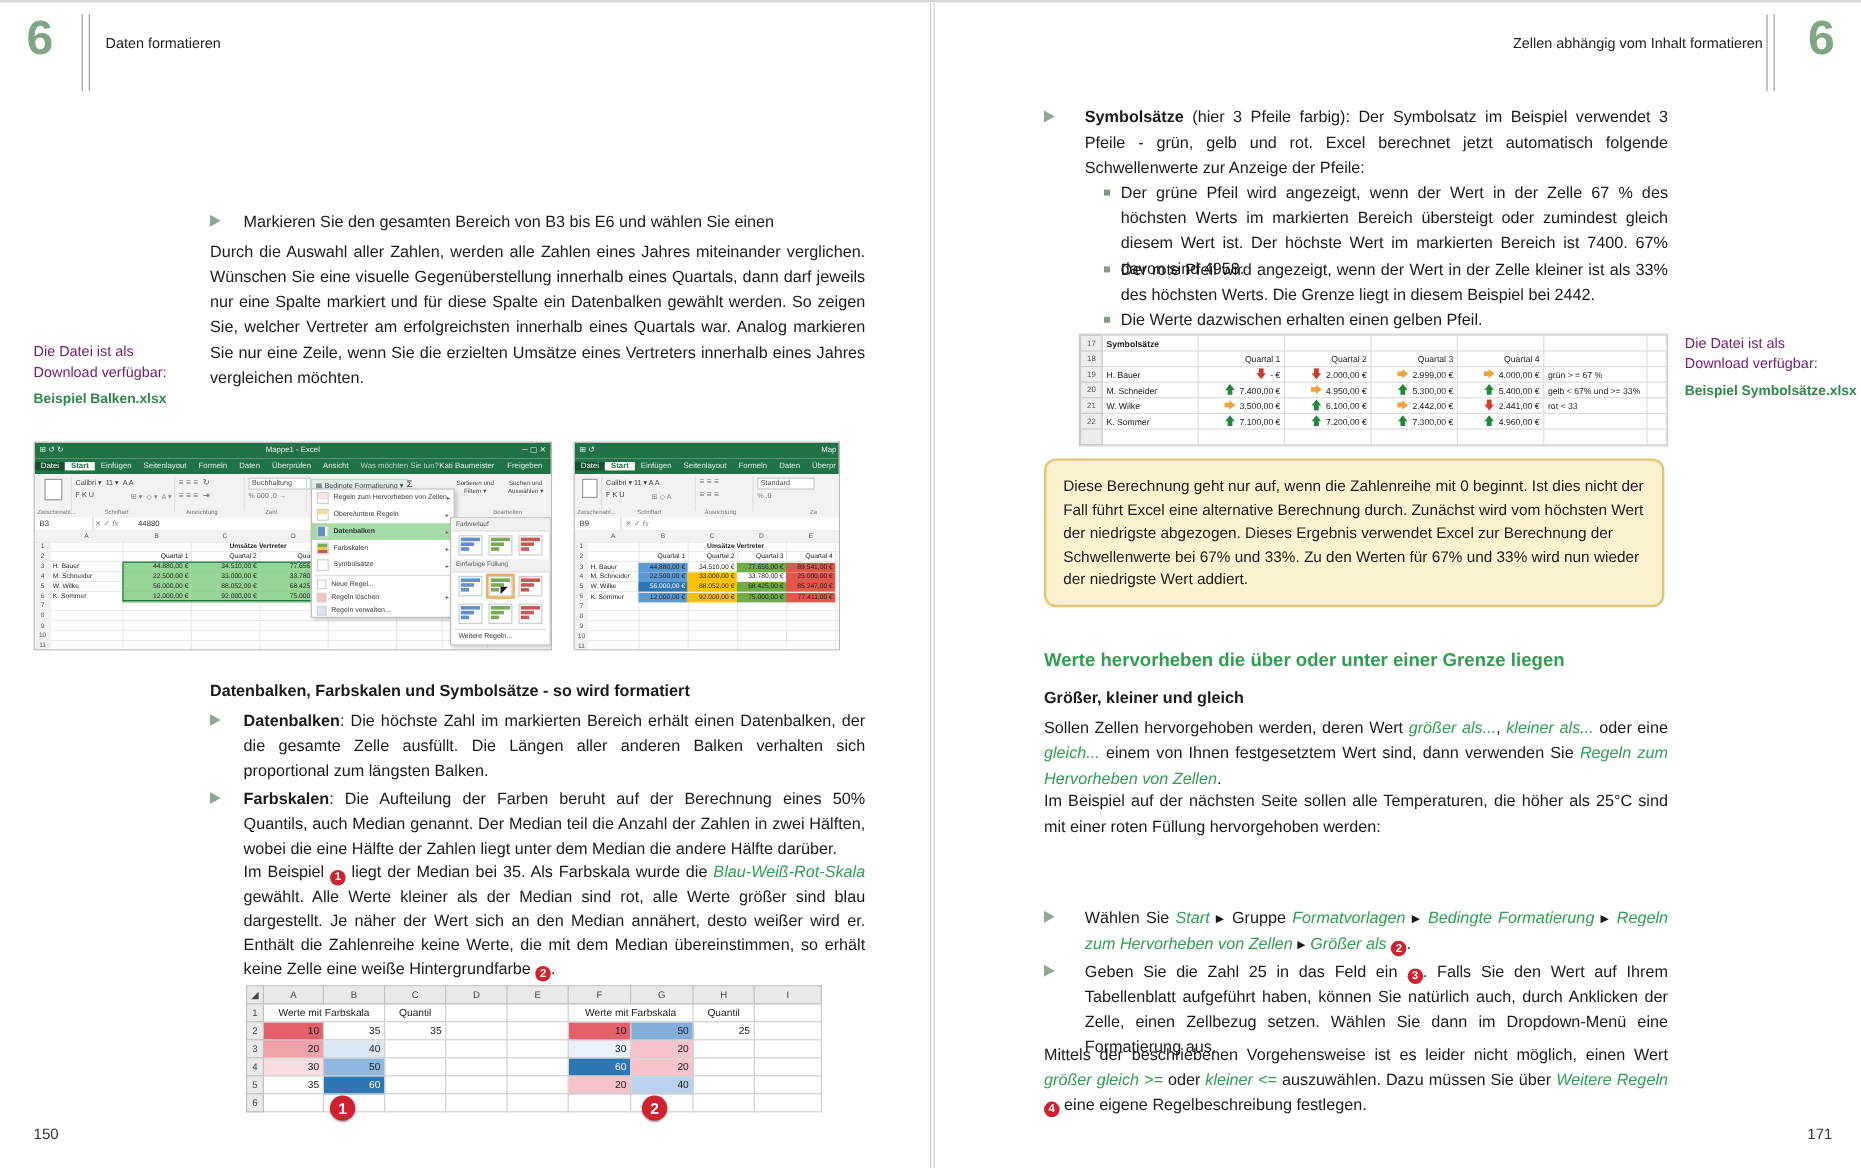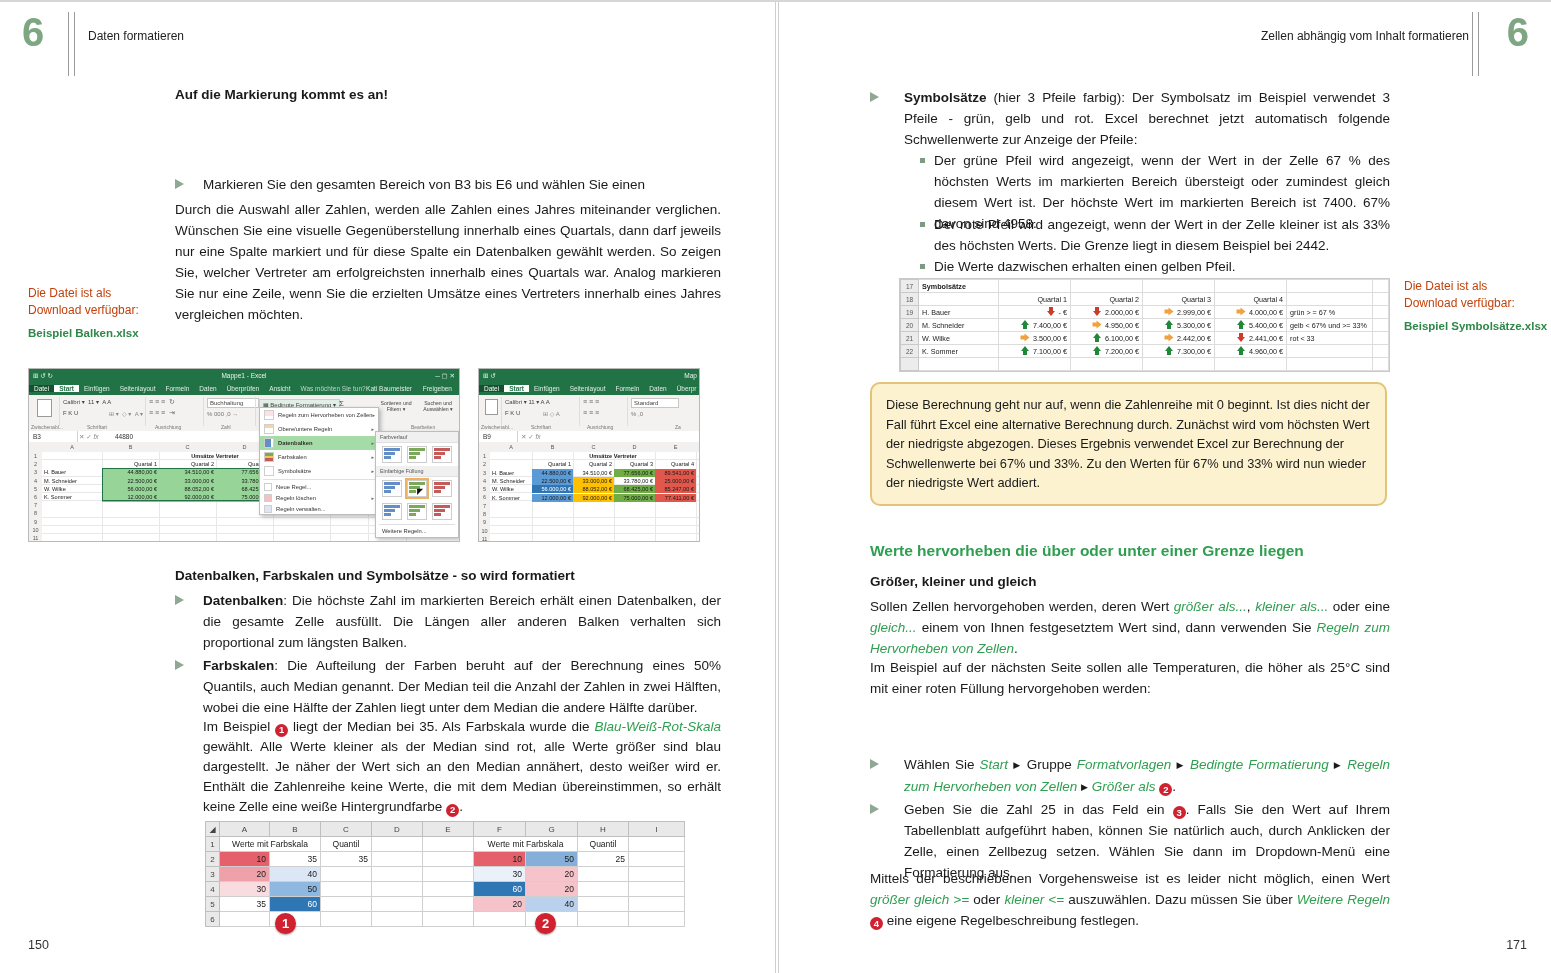--- a/index.html
+++ b/index.html
@@ -12,21 +12,21 @@
   .chapnum{font-size:40px;font-weight:bold;color:#7fa683;line-height:1}
   .dbl{width:5px;border-left:1.5px solid #9b9b9b;border-right:1.5px solid #9b9b9b;height:64px}
   .runhead{font-size:12px;color:#222}
   .pagenum{font-size:12.5px;color:#333}
   .body-t{font-size:13.5px;line-height:21px;text-align:justify}
   .h3{font-size:13.5px;font-weight:bold}
   .h2g{font-size:15.5px;font-weight:bold;color:#2f9e50}
   .gi{color:#2f9e50;font-style:italic}
   .bold{font-weight:bold}
   .sep{font-size:9px;vertical-align:1px}
-  .mnote{font-size:12px;line-height:16.5px;color:#c2410c}
+  .mnote{font-size:12px;line-height:16.5px;color:#701a75}
   .mfile{font-size:11.5px;font-weight:bold;color:#2e8748}
   .tri{width:0;height:0;border-left:9px solid #8fa793;border-top:5px solid transparent;border-bottom:5px solid transparent}
   .blt .tri{position:absolute;left:-28px;top:5px}
   .bltR .tri{position:absolute;left:-34px;top:5px}
   .sq{position:absolute;left:-14px;top:8px;width:4.5px;height:4.5px;background:#7c9b80}
   .badge{display:inline-flex;align-items:center;justify-content:center;width:13px;height:13px;border-radius:50%;
          background:#cf2130;color:#fff;font-size:9.5px;font-weight:bold;vertical-align:-2px;font-style:normal}
   .bigbadge{position:absolute;width:21px;height:21px;border-radius:50%;background:#cf2130;color:#fff;font-size:13px;
          font-weight:bold;display:flex;align-items:center;justify-content:center;box-shadow:0 1px 2px rgba(0,0,0,.4)}
   .callout{background:#fdf2d0;border:2px solid #e3c476;border-radius:10px;font-size:12.8px;line-height:19.5px;padding:11px 14px;box-sizing:border-box}
@@ -84,21 +84,20 @@
   .f-pk{background:#f5c3c9}.f-bf{background:#eaf1f9}.f-bm{background:#85aed8}.f-bl{background:#b9d1ec}
 </style>
 </head>
 <body>
 
 <div class="pg" id="pgL">
   <div class="abs chapnum" style="left:22px;top:10px">6</div>
   <div class="abs dbl" style="left:68px;top:10px"></div>
   <div class="abs runhead" style="left:88px;top:27px">Daten formatieren</div>
 
-  <div class="abs h3" style="left:175px;top:85px;width:546px">Auf die Markierung kommt es an!</div>
 
   <div class="abs blt body-t" style="left:203px;top:172px;width:518px">
     <span class="tri"></span>
     <span>Markieren Sie den gesamten Bereich von B3 bis E6 und wählen Sie einen</span>
   </div>
 
   <div class="abs body-t" style="left:175px;top:197px;width:546px">Durch die Auswahl aller Zahlen, werden alle Zahlen eines Jahres miteinander verglichen. Wünschen Sie eine visuelle Gegenüberstellung innerhalb eines Quartals, dann darf jeweils nur eine Spalte markiert und für diese Spalte ein Datenbalken gewählt werden. So zeigen Sie, welcher Vertreter am erfolgreichsten innerhalb eines Quartals war. Analog markieren Sie nur eine Zeile, wenn Sie die erzielten Umsätze eines Vertreters innerhalb eines Jahres vergleichen möchten.</div>
 
   <div class="abs mnote" style="left:28px;top:283px;width:135px">
     <div>Die Datei ist als</div>

